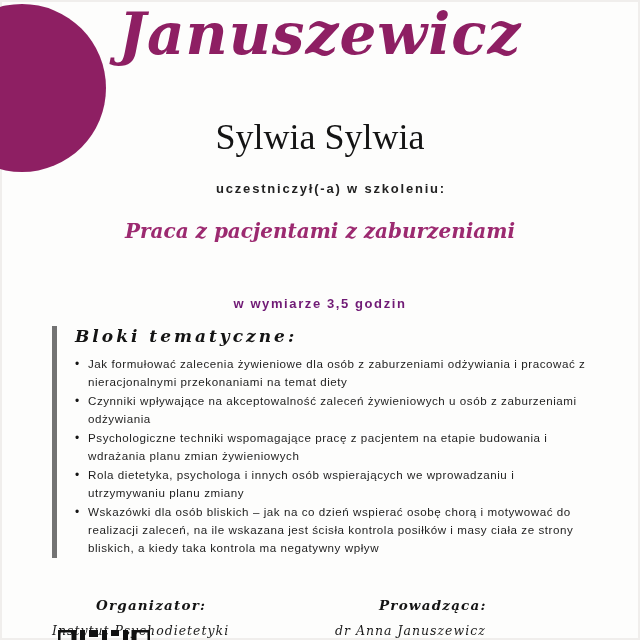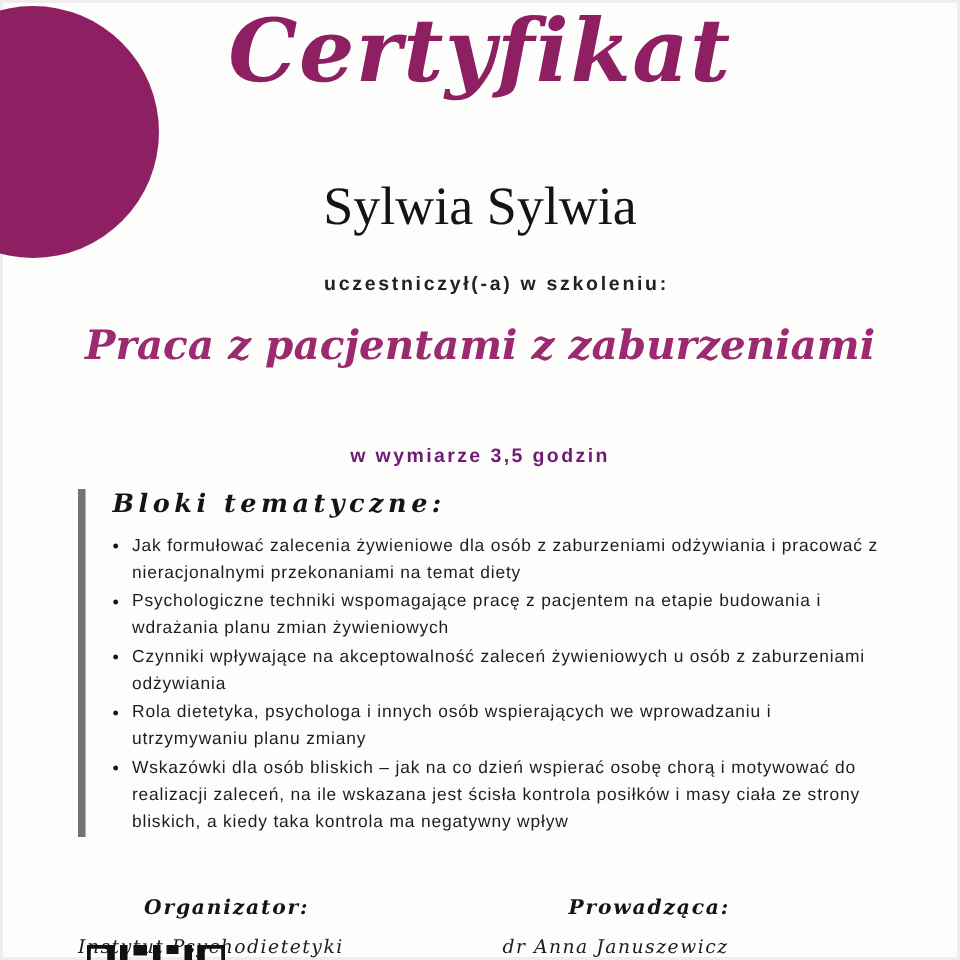--- a/index.html
+++ b/index.html
@@ -61,21 +61,21 @@
     padding-left: 22px;
   }
   .course {
     position: absolute;
     top: 214px;
     width: 100%;
     text-align: center;
     font-family: "DejaVu Serif", serif;
     font-style: italic;
     font-weight: bold;
-    font-size: 27px;
+    font-size: 20px;
     line-height: 34px;
     color: var(--accent_light, #9c2a70);
   }
   .duration {
     position: absolute;
     top: 296px;
     width: 100%;
     text-align: center;
     font-size: 13px;
     font-weight: bold;
@@ -153,38 +153,38 @@
     overflow: hidden;
   }
 </style>
 </head>
 <body>
 
 <div class="page">
 
   <div class="corner-circle"></div>
 
-  <h1 class="title">Certyfikat</h1>
+  <h1 class="title">Januszewicz</h1>
 
   <div class="name">Sylwia Sylwia</div>
 
   <div class="subtitle">uczestniczył(-a) w szkoleniu:</div>
 
   <div class="course">
     <div>Praca z pacjentami z zaburzeniami</div>
   </div>
 
   <div class="duration">w wymiarze 3,5 godzin</div>
 
   <section class="topics">
     <h2 class="topics-header">Bloki tematyczne:</h2>
     <ul class="topics-list">
       <li>Jak formułować zalecenia żywieniowe dla osób z zaburzeniami odżywiania i pracować z nieracjonalnymi przekonaniami na temat diety</li>
+      <li>Czynniki wpływające na akceptowalność zaleceń żywieniowych u osób z zaburzeniami odżywiania</li>
       <li>Psychologiczne techniki wspomagające pracę z pacjentem na etapie budowania i wdrażania planu zmian żywieniowych</li>
-      <li>Czynniki wpływające na akceptowalność zaleceń żywieniowych u osób z zaburzeniami odżywiania</li>
       <li>Rola dietetyka, psychologa i innych osób wspierających we wprowadzaniu i utrzymywaniu planu zmiany</li>
       <li>Wskazówki dla osób bliskich – jak na co dzień wspierać osobę chorą i motywować do realizacji zaleceń, na ile wskazana jest ścisła kontrola posiłków i masy ciała ze strony bliskich, a kiedy taka kontrola ma negatywny wpływ</li>
     </ul>
   </section>
 
   <div class="footer">
     <div class="footer-col">
       <div class="footer-label">Organizator:</div>
       <div class="footer-name">Instytut Psychodietetyki</div>
     </div>

